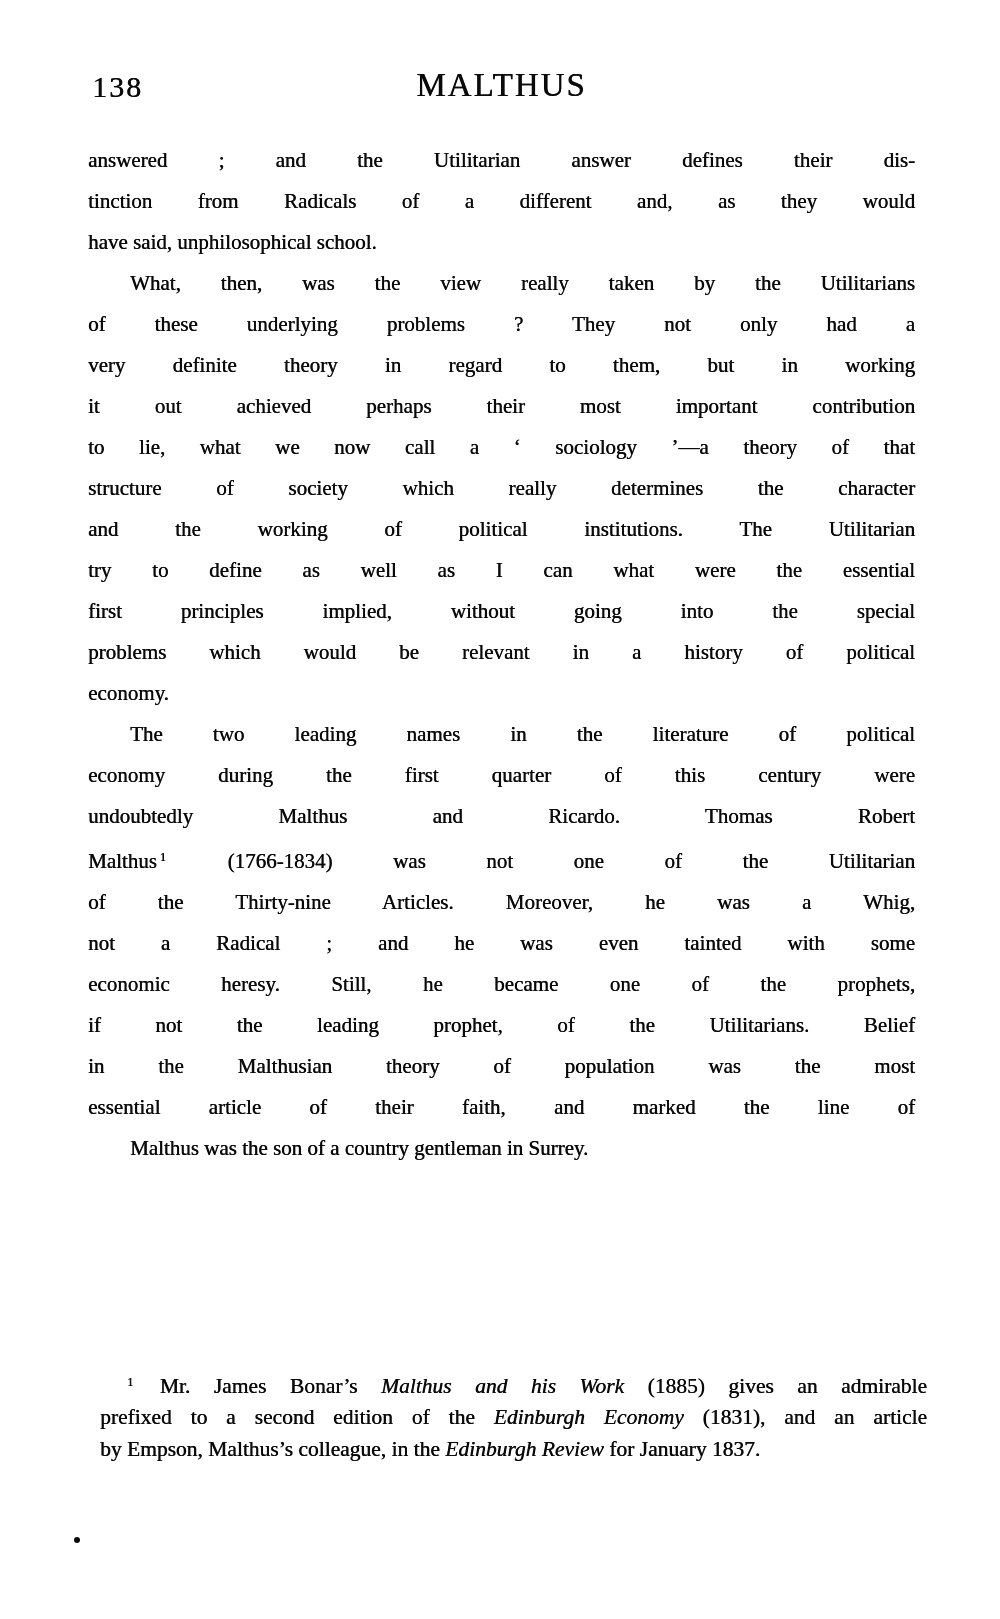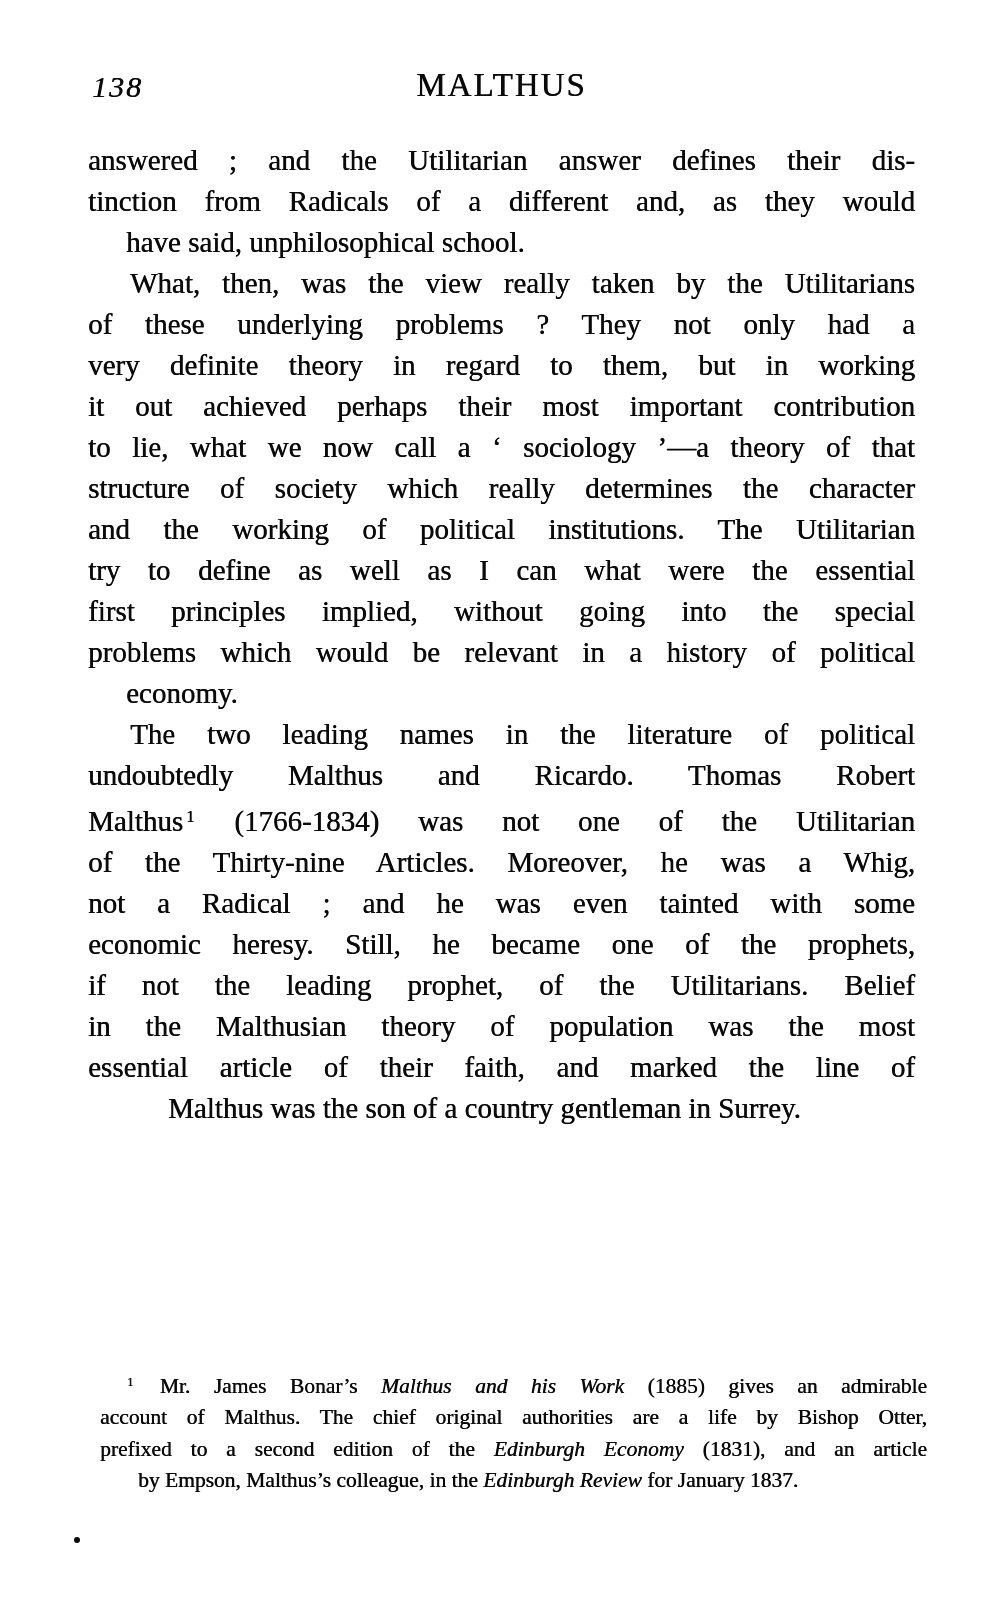--- a/index.html
+++ b/index.html
@@ -9,33 +9,33 @@
     background:var(--paper);
     color:var(--ink);
     font-family:"Liberation Serif", serif;
     position:relative;
     overflow:hidden;
   }
   .page { position:absolute; inset:0; text-shadow:0.4px 0 currentColor; }
 
   .pageno {
     position:absolute; left:92px; top:70px;
-    font-size:30px; letter-spacing:2px;font-style:italic;
+    font-size:30px; letter-spacing:2px;
   }
   .running-head {
     position:absolute; left:88px; top:67px; width:827px;
     text-align:center; font-size:33px; letter-spacing:2px;
   }
 
   .body-text {
     position:absolute; left:88px; top:140px; width:827px;
-    font-size:29px; line-height:41px;
+    font-size:21px; line-height:41px;
   }
   .line { text-align:justify; text-align-last:justify; }
-  .line.last { text-align-last:left;margin-left:38px; }
+  .line.last { text-align-last:left; }
   .para.indent .line:first-child { text-indent:42px; }
 
   .sup { font-size:0.58em; vertical-align:0.55em; margin-left:3px; margin-right:1px; }
   .it  { font-style:italic; }
 
   .footnote {
     position:absolute; left:100px; top:1367px; width:827px;
     font-size:21.5px; line-height:31.5px;
   }
   .footnote .line:first-child { text-indent:27px; }
@@ -70,35 +70,35 @@
         <div class="line"><span>to lie, what we now call a ‘ sociology ’—a theory of that</span></div>
         <div class="line"><span>structure of society which really determines the character</span></div>
         <div class="line"><span>and the working of political institutions.  The Utilitarian</span></div>
         <div class="line"><span>try to define as well as I can what were the essential</span></div>
         <div class="line"><span>first principles implied, without going into the special</span></div>
         <div class="line"><span>problems which would be relevant in a history of political</span></div>
         <div class="line last"><span>economy.</span></div>
       </div>
       <div class="para indent">
         <div class="line"><span>The two leading names in the literature of political</span></div>
+        <div class="line"><span>economy during the first quarter of this century were</span></div>
         <div class="line"><span>undoubtedly Malthus and Ricardo.  Thomas Robert</span></div>
         <div class="line"><span>Malthus</span><span class="sup">1</span><span> (1766-1834) was not one of the Utilitarian</span></div>
         <div class="line"><span>of the Thirty-nine Articles.  Moreover, he was a Whig,</span></div>
         <div class="line"><span>not a Radical ;  and he was even tainted with some</span></div>
         <div class="line"><span>economic heresy.  Still, he became one of the prophets,</span></div>
         <div class="line"><span>if not the leading prophet, of the Utilitarians.  Belief</span></div>
         <div class="line"><span>in the Malthusian theory of population was the most</span></div>
         <div class="line"><span>essential article of their faith, and marked the line of</span></div>
       </div>
       <div class="para indent">
         <div class="line last"><span>Malthus was the son of a country gentleman in Surrey.</span></div>
       </div>
     </main>
 
   <section class="footnote">
       <div class="line"><span class="sup">1</span><span> Mr. James Bonar’s </span><span class="it">Malthus and his Work</span><span> (1885) gives an admirable</span></div>
-      <div class="line"><span>account of Malthus.  The chief original authorities are a life by Bishop Otter,</span></div>
       <div class="line"><span>prefixed to a second edition of the </span><span class="it">Edinburgh Economy</span><span> (1831), and an article</span></div>
       <div class="line last"><span>by Empson, Malthus’s colleague, in the </span><span class="it">Edinburgh Review</span><span> for January 1837.</span></div>
     </section>
 
   <span class="ink-dot"></span>
 </div>
 
 </body></html>

